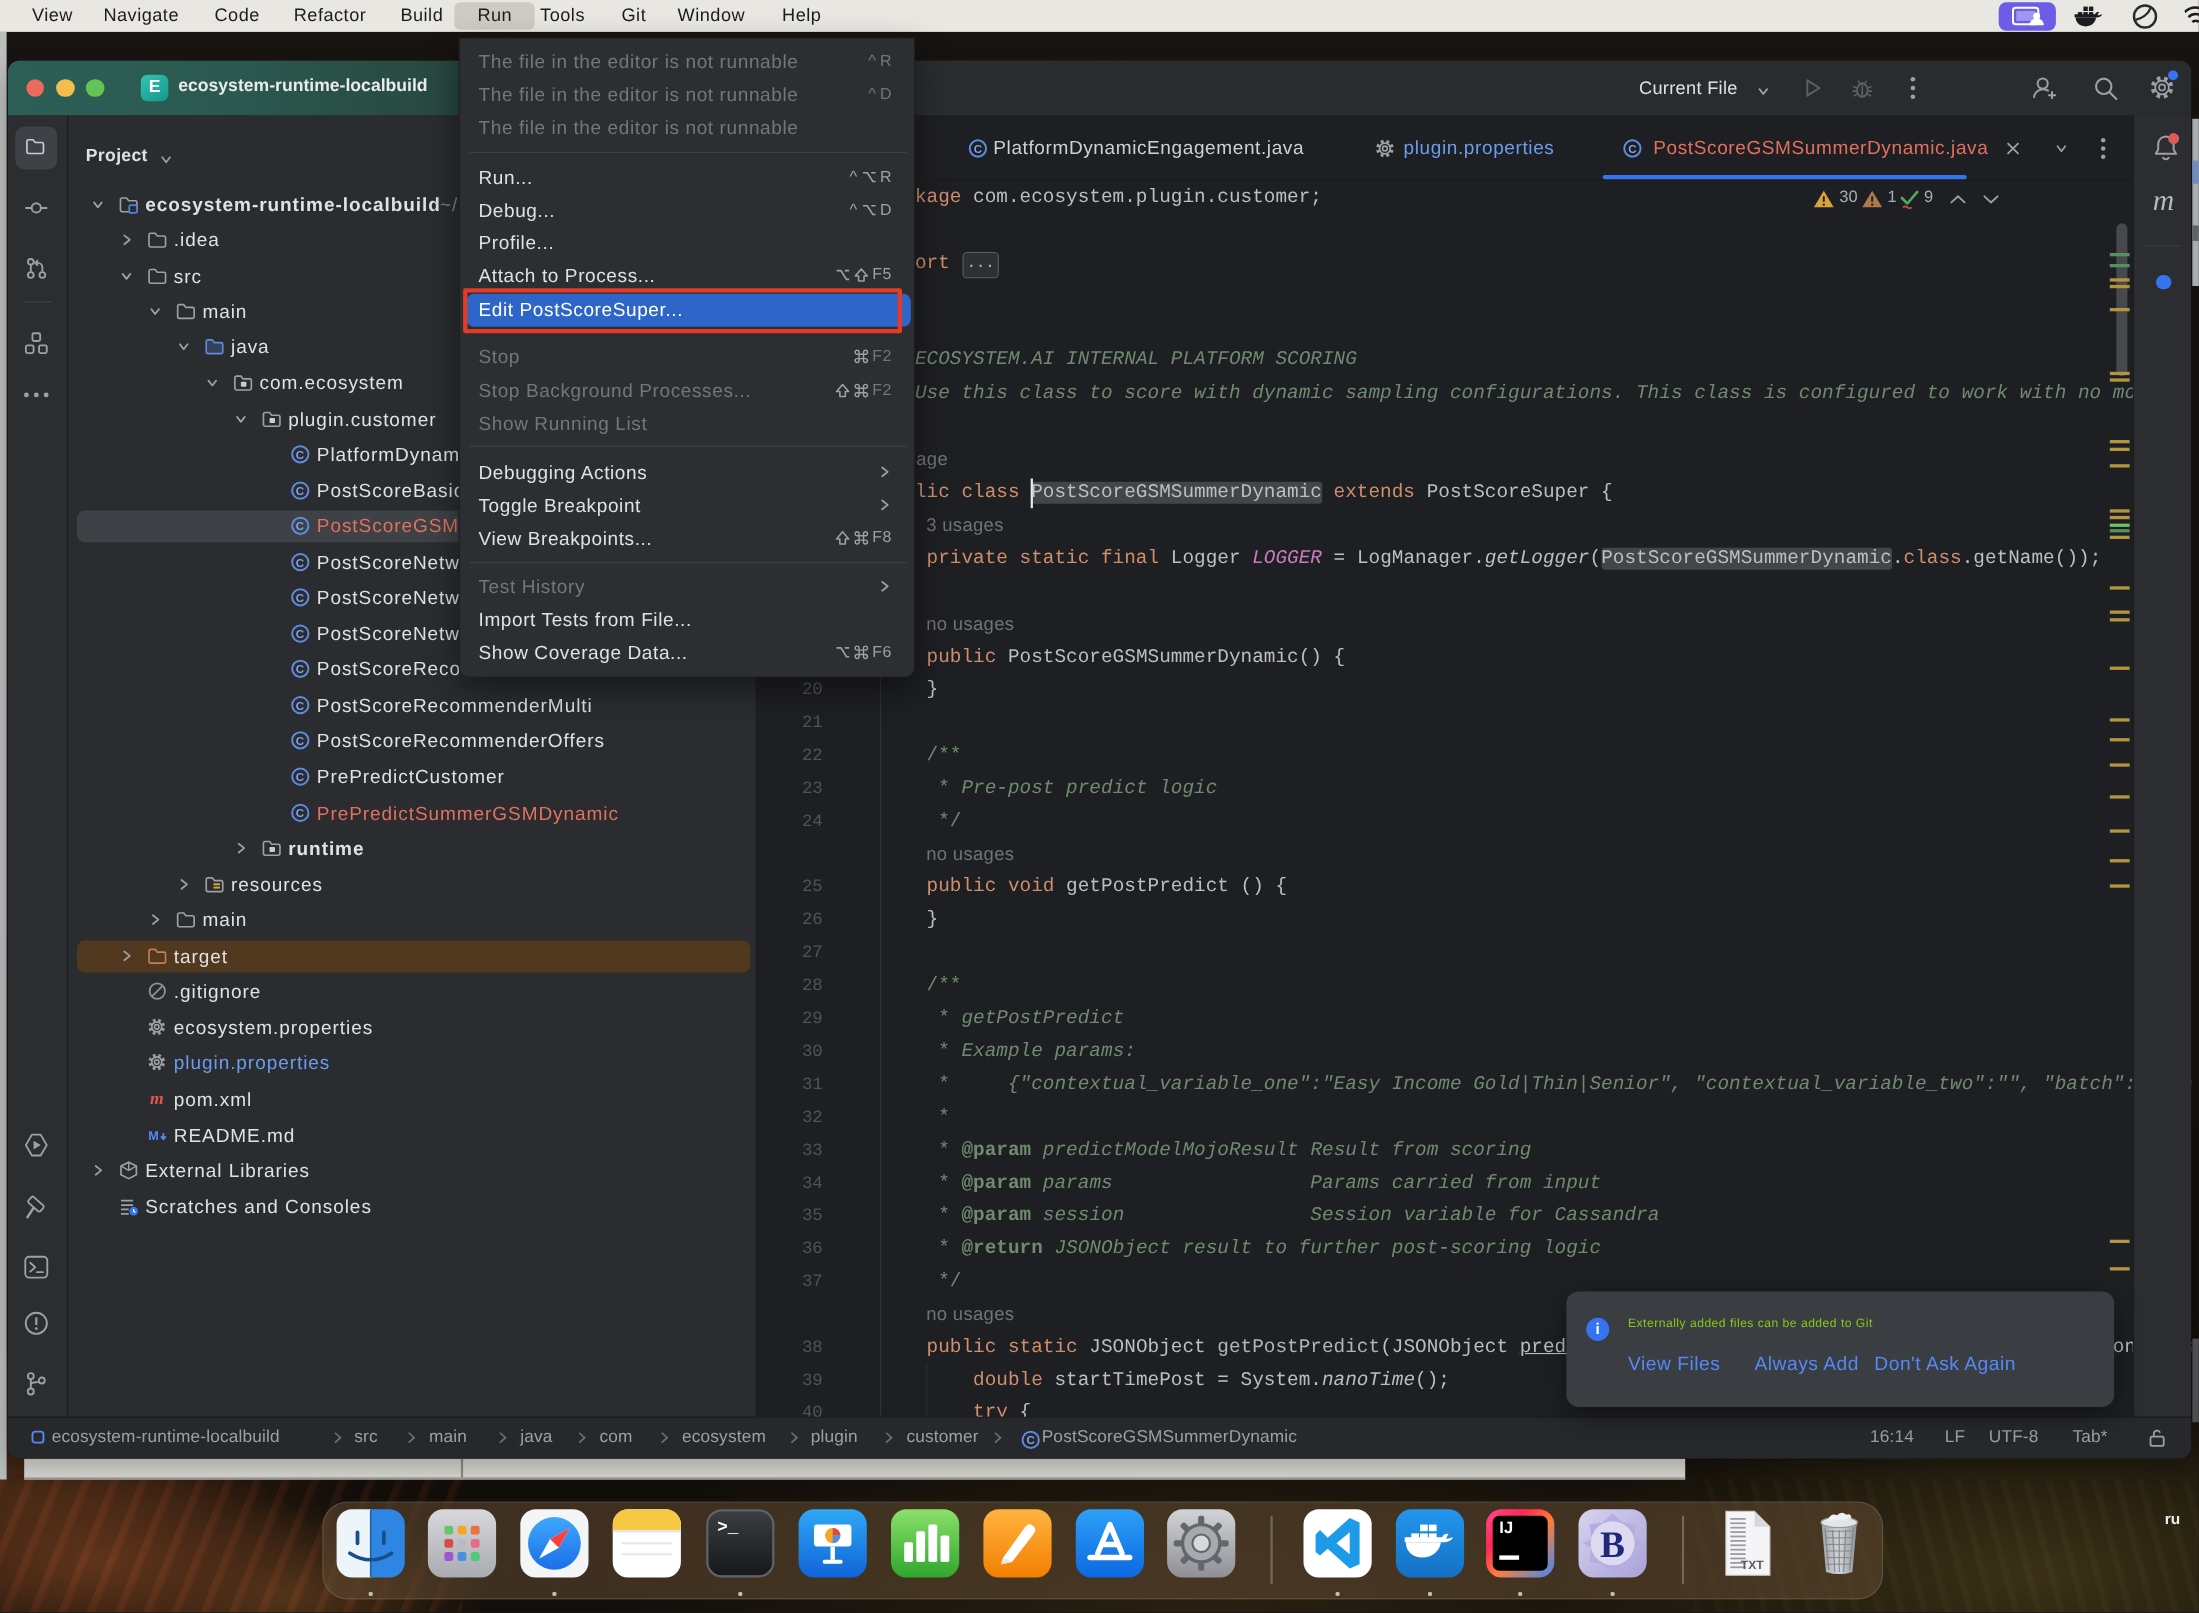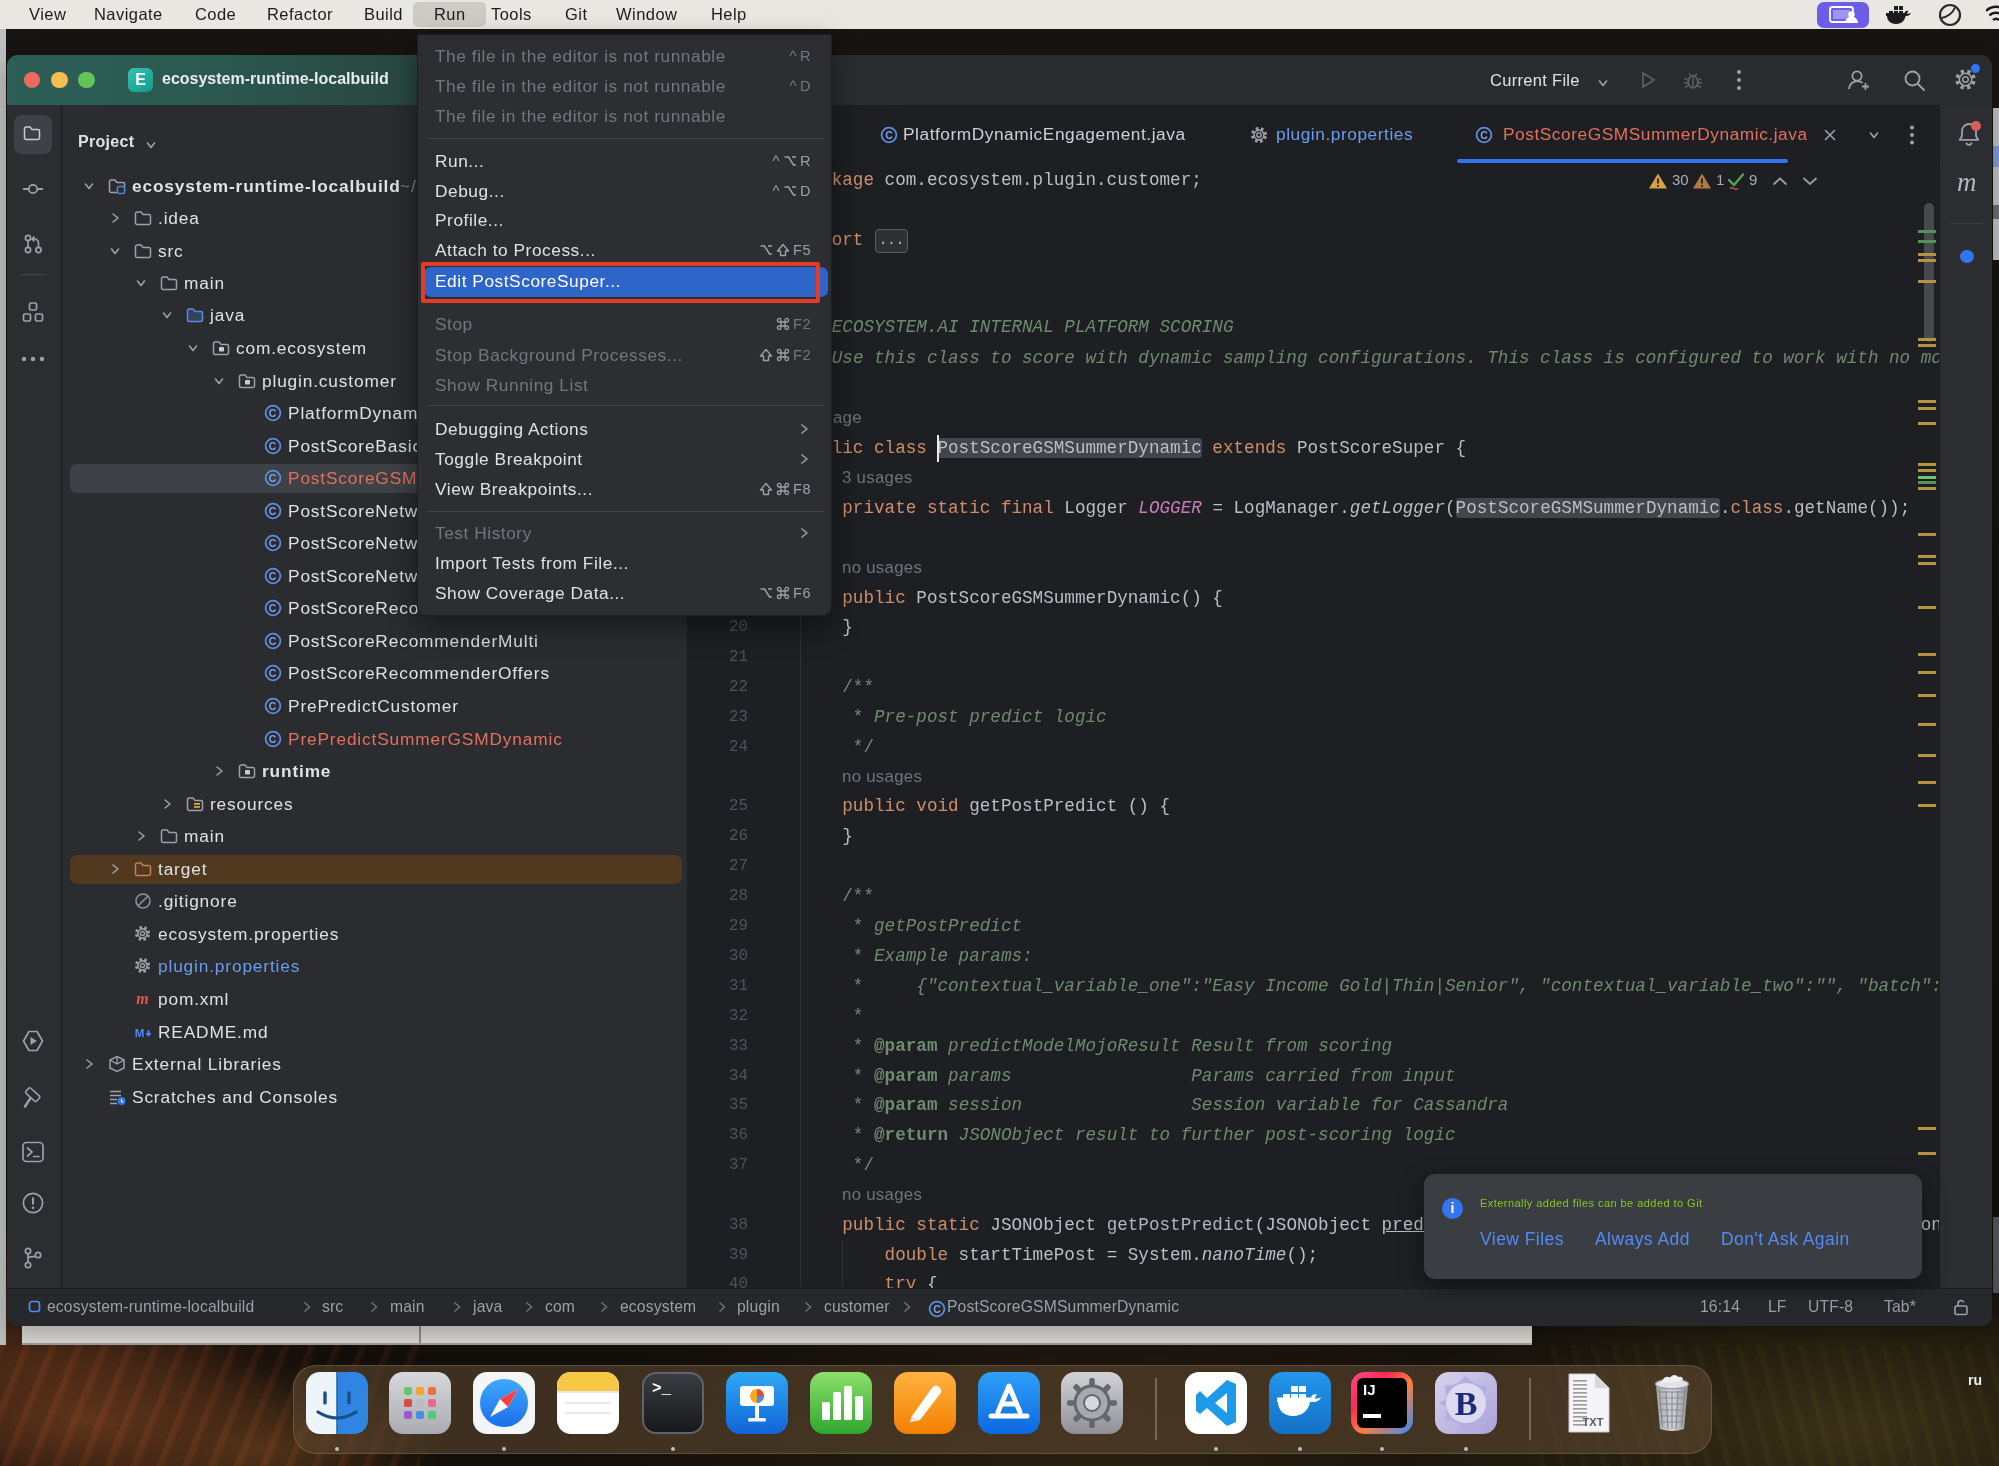--- a/index.html
+++ b/index.html
@@ -632,21 +632,21 @@
 <div class="bc" style="left:1761px;color:#9BA0A6">LF</div>
 <div class="bc" style="left:1801px;color:#9BA0A6">UTF-8</div>
 <div class="bc" style="left:1877px;color:#9BA0A6">Tab*</div>
 <svg class="a" style="left:1945px;top:1243px" width="18" height="18" viewBox="0 0 18 18" fill="none">
       <rect x="3" y="8" width="12" height="8.5" rx="1.5" stroke="#9BA0A6" stroke-width="1.6"></rect>
       <path d="M6 8 V5.5 a3 3 0 0 1 5.8-1" stroke="#9BA0A6" stroke-width="1.6" fill="none"></path>
     </svg>
 <div class="a" id="notif"></div>
 <div class="a" style="left:1435px;top:1143px;width:21px;height:21px;border-radius:50%;background:#3574F0;color:#fff;font-size:14px;font-weight:bold;text-align:center;line-height:21px;z-index:6">i</div>
 <div class="a" style="left:1473px;top:1142px;font-size:11px;color:#84cc16;letter-spacing:.45px;z-index:6">Externally added files can be added to Git</div>
-<div class="a" style="left:1473px;top:1174px;font-size:17.5px;color:#548AF7;letter-spacing:.45px;z-index:6"><span style="margin-right:31px">View Files</span><span style="margin-right:31px">Always Add</span><span>Don't Ask Again</span></div>
+<div class="a" style="left:1473px;top:1174px;font-size:17.5px;color:#548AF7;letter-spacing:.45px;z-index:6"><span style="margin-right:31px">View Files</span><span style="margin-right:14px">Always Add</span><span>Don't Ask Again</span></div>
 </div>
 <div class="a" id="menu">
 <div class="mrow dis" style="top:6px">
       <div class="mlab" style="">The file in the editor is not runnable</div>
       <div class="msc">
         <span style="font-size:15px">^</span>
         <span>R</span>
       </div>
     </div>
 <div class="mrow dis" style="top:36px">

